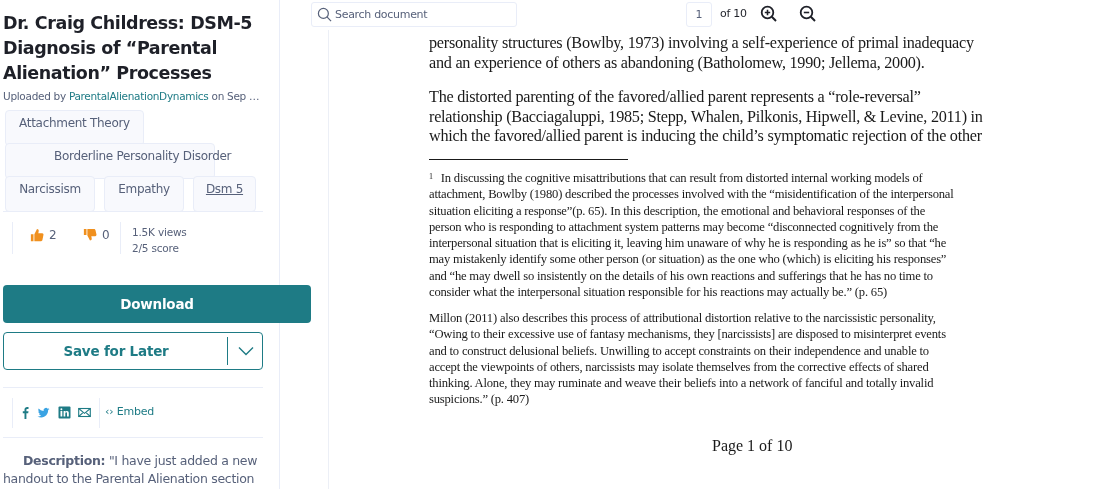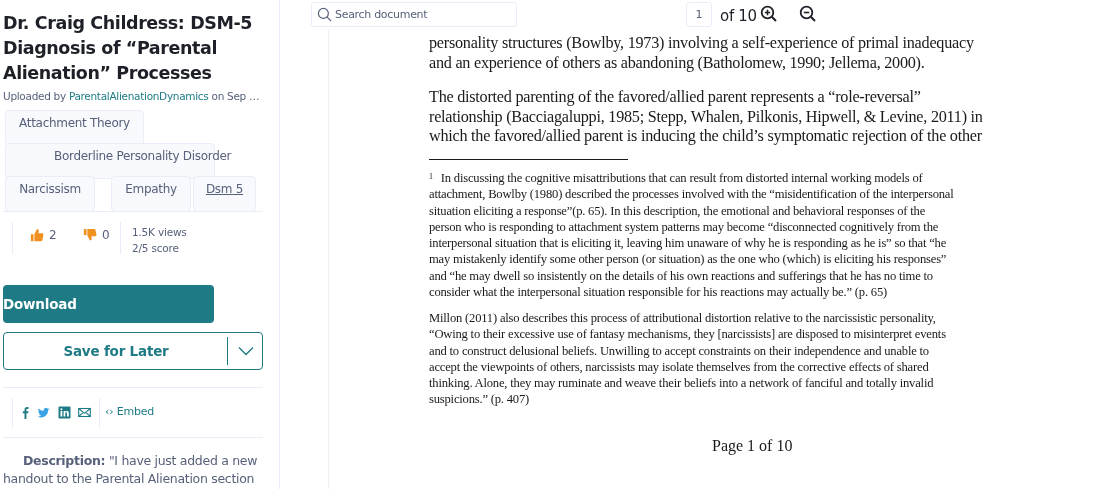--- a/index.html
+++ b/index.html
@@ -13,39 +13,39 @@
   .uploaded .author { color: #1e7b85; }
   .tags { position: absolute; left: 5px; top: 110px; width: 260px; }
   .tag { position: absolute; height: 36px; border: 1px solid #e9edf8; border-radius: 4px; background: #f8f9fd; font-size: 12px; color: #57617a; line-height: 24px; text-align: center; letter-spacing: -0.3px; white-space: nowrap; }
   .hr { position: absolute; left: 3px; width: 260px; height: 1px; background: #e9edf8; }
   .stats { position: absolute; left: 3px; top: 222px; width: 260px; height: 32px; }
   .vline { position: absolute; width: 1px; background: #e9edf8; }
   .thumb { position: absolute; top: 6px; font-size: 12px; color: #57617a; display: flex; align-items: center; gap: 5px; }
   .thumb svg { width: 14px; height: 14px; }
   .views { position: absolute; left: 129px; top: 2px; font-size: 10.5px; color: #57617a; line-height: 16px; letter-spacing: -0.2px; }
 
-  .btn-download { position: absolute; left: 3px; top: 285px; width: 211px; height: 38px; background: #1e7b85; border-radius: 4px; color: #fff; font-weight: bold; font-size: 13.5px; line-height: 38px; cursor: pointer; letter-spacing: -0.2px; }
+  .btn-download { position: absolute; left: 3px; top: 285px; width: 308px; height: 38px; background: #1e7b85; border-radius: 4px; color: #fff; font-weight: bold; font-size: 13.5px; line-height: 38px; text-align: center; cursor: pointer; letter-spacing: -0.2px; }
   .btn-save { position: absolute; left: 3px; top: 332px; width: 260px; height: 38px; border: 1px solid #1e7b85; border-radius: 4px; background: #fff; cursor: pointer; }
   .btn-save .label { position: absolute; left: 0; top: 0; width: 224px; height: 36px; line-height: 36px; text-align: center; color: #1e7b85; font-weight: bold; font-size: 13.5px; letter-spacing: -0.2px; }
   .btn-save .divider { position: absolute; left: 223px; top: 4px; width: 1px; height: 28px; background: #1e7b85; }
   .btn-save .caret { position: absolute; left: 224px; top: 0; width: 35px; height: 36px; display: flex; align-items: center; justify-content: center; }
 
   .share { position: absolute; left: 3px; top: 398px; width: 260px; height: 30px; }
   .share .icon { position: absolute; top: 8px; width: 13px; height: 13px; cursor: pointer; }
   .embed { position: absolute; left: 102px; top: 7px; font-size: 11px; color: #1e7b85; cursor: pointer; letter-spacing: -0.2px; }
 
   .description { position: absolute; left: 3px; top: 452px; width: 260px; font-size: 12.5px; line-height: 18px; color: #57617a; letter-spacing: -0.3px; }
   .description b { color: #57617a; margin-left: 20px; }
   .page-edge { position: absolute; left: 328px; top: 30px; width: 1px; height: 459px; background: #eceff6; }
   .search { position: absolute; left: 311px; top: 2px; width: 206px; height: 25px; border: 1px solid #e9edf8; border-radius: 3px; background: #fff; }
   .search svg { position: absolute; left: 5px; top: 4px; width: 15px; height: 15px; }
   .search input { position: absolute; left: 23px; top: 1px; width: 178px; height: 21px; border: none; outline: none; font-family: "DejaVu Sans", sans-serif; font-size: 11px; color: #57617a; background: transparent; letter-spacing: -0.3px; }
   .search input::placeholder { color: #57617a; }
   .page-input { position: absolute; left: 686px; top: 2px; width: 26px; height: 25px; border: 1px solid #e9edf8; border-radius: 3px; font-size: 11px; text-align: center; line-height: 23px; color: #57617a; }
-  .page-of { position: absolute; left: 720px; top: 7px; font-size: 15px; color: #1e2028; letter-spacing: -0.3px; }
+  .page-of { position: absolute; left: 720px; top: 7px; font-size: 11px; color: #1e2028; letter-spacing: -0.3px; }
   .zoom-btn { position: absolute; top: 5px; width: 18px; height: 18px; cursor: pointer; }
 
   .doc { position: absolute; left: 429px; top: 34px; width: 650px; font-family: "Liberation Serif", serif; color: #1a1a1a; }
   .p-main { font-size: 16.2px; line-height: 19.5px; letter-spacing: -0.25px; white-space: nowrap; }
   .p1 { position: absolute; left: 0; top: 0; }
   .p2 { position: absolute; left: 0; top: 54px; }
   .fn-rule { position: absolute; left: 0; top: 125px; width: 199px; height: 1px; background: #1a1a1a; }
   .fn { position: absolute; left: 0; font-size: 12.6px; line-height: 16.3px; letter-spacing: -0.2px; white-space: nowrap; }
   .fn1 { top: 136px; }
   .fn2 { top: 309px; top: 308px; }
@@ -58,21 +58,21 @@
 <aside class="sidebar">
   <h1 class="doc-title">Dr. Craig Childress: DSM-5 Diagnosis of “Parental Alienation” Processes</h1>
   <div class="uploaded">
     <span>Uploaded by </span><a class="author">ParentalAlienationDynamics</a><span> on Sep …</span>
   </div>
 
   <div class="tags">
     <span class="tag" style="left:0;top:0;width:139px;">Attachment Theory</span>
     <span class="tag" style="left:0;top:33px;width:210px;padding-left:48px;">Borderline Personality Disorder</span>
     <span class="tag" style="left:0;top:66px;width:90px;">Narcissism</span>
-    <span class="tag" style="left:106px;top:66px;width:80px;">Empathy</span>
+    <span class="tag" style="left:99px;top:66px;width:80px;">Empathy</span>
     <span class="tag" style="left:188px;top:66px;width:63px;text-decoration:underline;">Dsm 5</span>
   </div>
 
   <div class="hr" style="top:211px;"></div>
 
   <div class="stats">
     <div class="vline" style="left:9px;top:0;height:32px;"></div>
     <div class="thumb" style="left:27px;">
       <svg viewBox="0 0 16 16">
         <path d="M1 7h3v8H1z M5 7l3-6c1.2 0 2 .8 2 2l-.5 3H14c1 0 1.6.9 1.4 1.8l-1.2 6c-.2.7-.8 1.2-1.5 1.2H5z" fill="#f0901e"></path>

